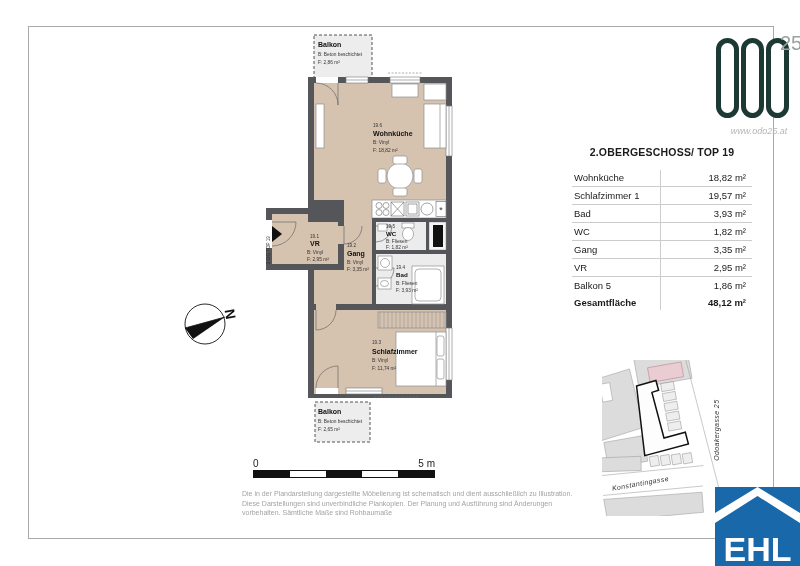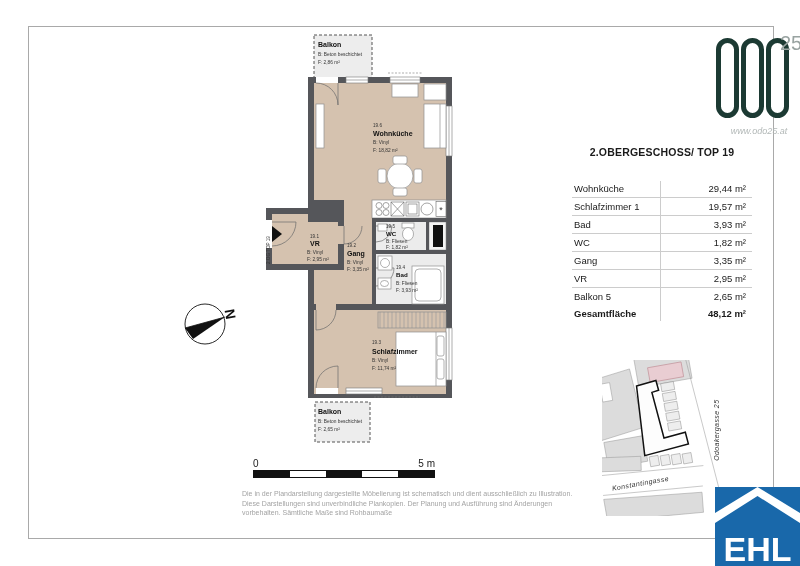--- a/index.html
+++ b/index.html
@@ -17,21 +17,21 @@
   
   .odo{position:absolute;left:672px;top:36px;width:110px;height:100px;margin-left:44px;}
   .odo-bars{position:absolute;left:0;top:2px;display:flex;gap:2px;}
   .odo-bar{width:13px;height:70px;border:5px solid #1c3a33;border-radius:12px;background:#fff;}
   .odo-25{position:absolute;left:64px;top:-4px;font-size:20px;color:#99a3a1;}
   .odo-site{position:absolute;left:-12px;top:90px;width:110px;text-align:center;
             font-style:italic;font-size:9px;color:#b2b8b7;}
 
   
   .area-table{position:absolute;left:572px;top:146px;width:180px;}
-  .tbl-title{font-size:10.5px;font-weight:bold;text-align:center;margin-bottom:22px;letter-spacing:.2px;}
+  .tbl-title{font-size:10.5px;font-weight:bold;text-align:center;margin-bottom:11px;letter-spacing:.2px;}
   .tbl-rows{position:relative;}
   .tbl-divider{position:absolute;left:88px;top:1px;bottom:1px;width:1px;background:#ccc;}
   .trow{display:flex;justify-content:space-between;align-items:center;
         font-size:9.5px;height:17px;padding:0 6px 0 2px;}
   .trow.line{border-bottom:1px solid #ccc;}
   .trow.bold{font-weight:bold;}
 
   
   .scalebar{position:absolute;left:253px;top:458px;width:182px;}
   .scalebar-labels{display:flex;justify-content:space-between;font-size:10px;margin-bottom:1px;}
@@ -247,21 +247,21 @@
     <div class="odo-25">25</div>
     <div class="odo-site">www.odo25.at</div>
   </div>
 
   <div class="area-table">
     <div class="tbl-title">2.OBERGESCHOSS/ TOP 19</div>
     <div class="tbl-rows">
       <div class="tbl-divider"></div>
       <div class="trow line">
         <span>Wohnküche</span>
-          <span>29,44 m²</span>
+          <span>18,82 m²</span>
         </div>
       <div class="trow line">
         <span>Schlafzimmer 1</span>
           <span>19,57 m²</span>
         </div>
       <div class="trow line">
         <span>Bad</span>
           <span>3,93 m²</span>
         </div>
       <div class="trow line">
@@ -271,21 +271,21 @@
       <div class="trow line">
         <span>Gang</span>
           <span>3,35 m²</span>
         </div>
       <div class="trow line">
         <span>VR</span>
           <span>2,95 m²</span>
         </div>
       <div class="trow">
         <span>Balkon 5</span>
-          <span>2,65 m²</span>
+          <span>1,86 m²</span>
         </div>
       <div class="trow bold">
         <span>Gesamtfläche</span>
           <span>48,12 m²</span>
         </div>
     </div>
   </div>
 
   <div class="scalebar">
     <div class="scalebar-labels">

